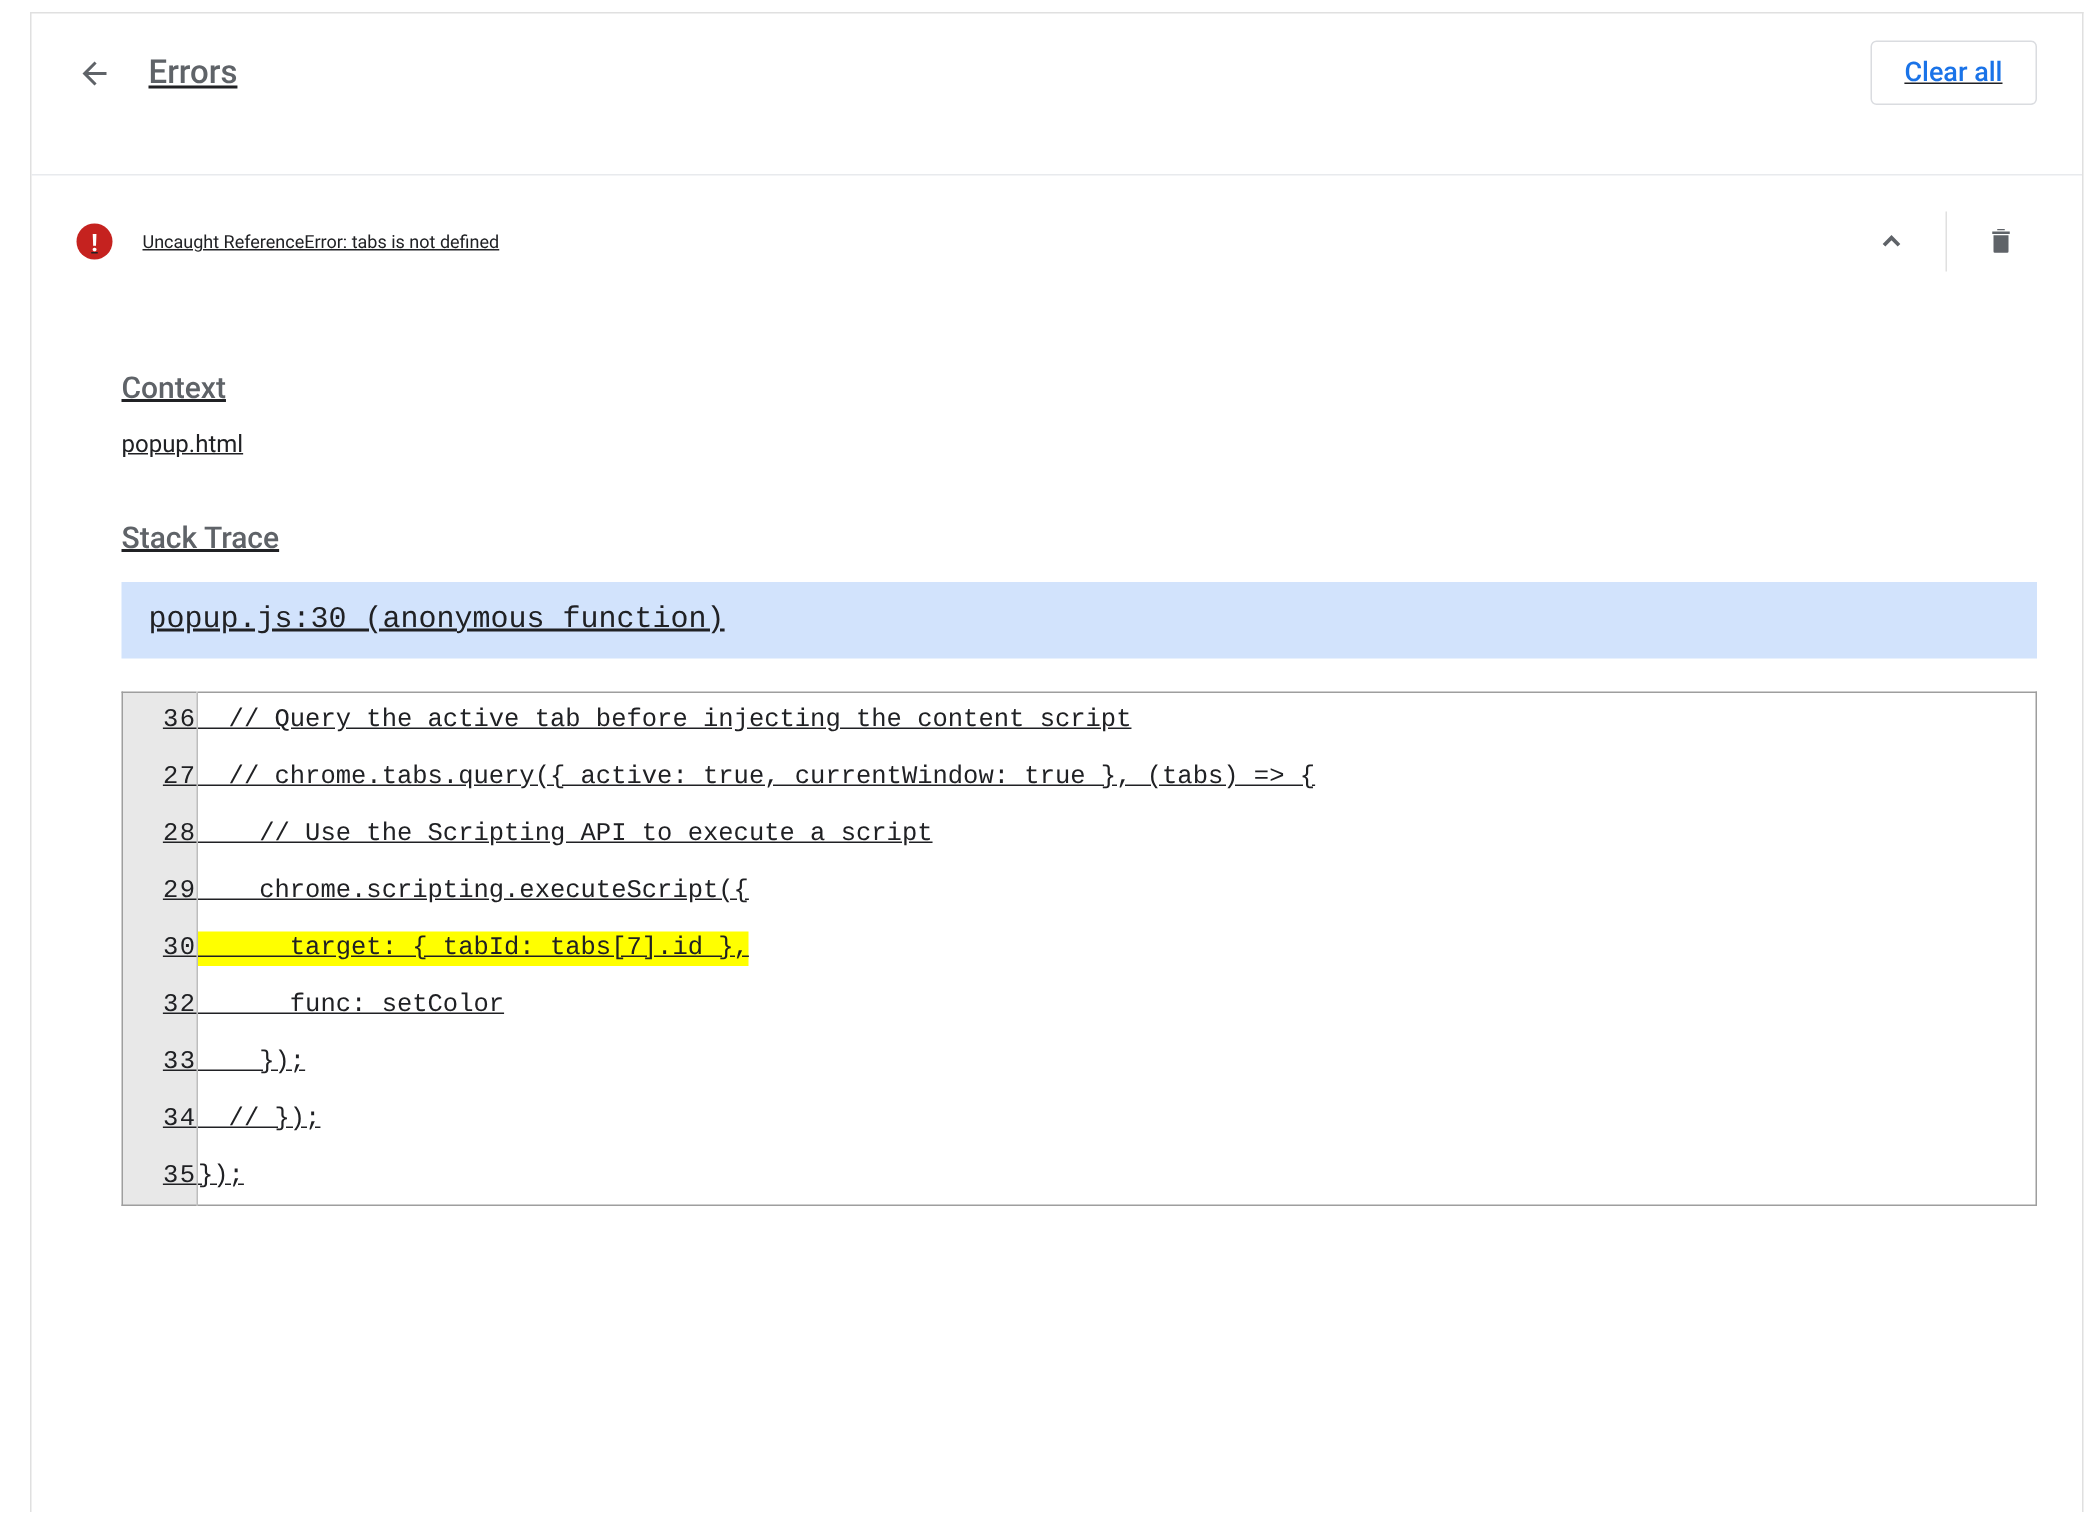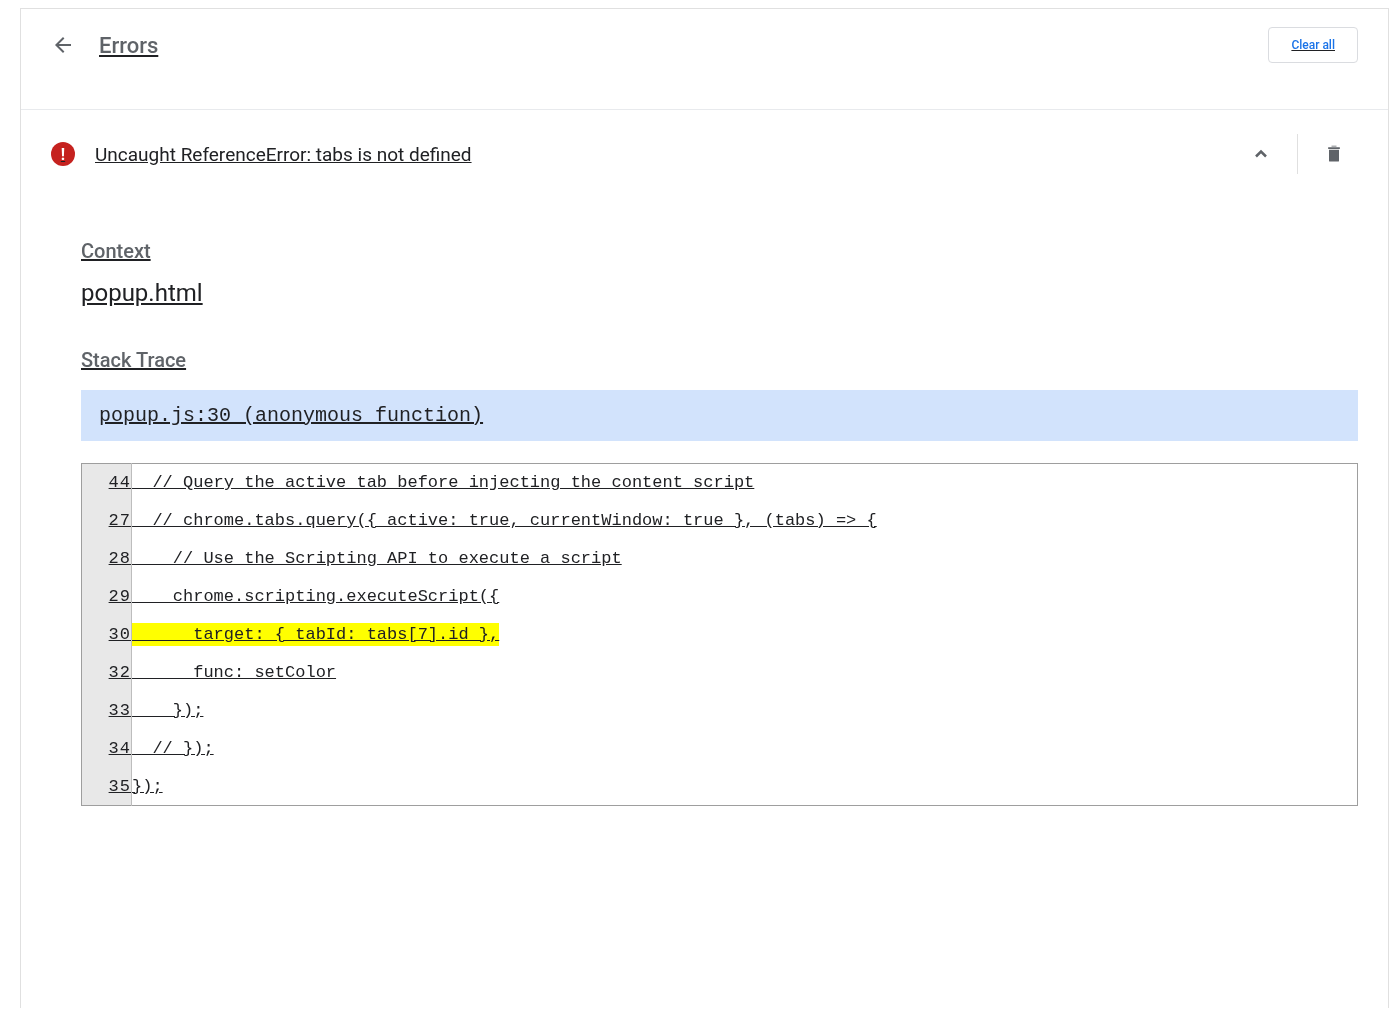--- a/index.html
+++ b/index.html
@@ -44,21 +44,21 @@
     }
     .page-title {
       font-size: 22px;
       font-weight: 500;
       color: #5f6368;
     }
     .clear-all-btn {
       border: 1px solid #dadce0;
       background: #fff;
       color: #1a73e8;
-      font-size: 12px;
+      font-size: 18px;
       font-weight: 500;
       padding: 10px 22px;
       border-radius: 4px;
       cursor: pointer;
       font-family: inherit;
     }
     .divider {
       border-top: 1px solid #e8eaed;
       margin: 28px 0 0 0;
     }
@@ -80,21 +80,21 @@
       background: #c5221f;
       color: #fff;
       display: flex;
       align-items: center;
       justify-content: center;
       font-weight: bold;
       font-size: 16px;
       flex-shrink: 0;
     }
     .error-message {
-      font-size: 19px;
+      font-size: 12px;
       color: #202124;
     }
     .error-row-right {
       display: flex;
       align-items: center;
       gap: 0;
     }
     .icon-btn {
       width: 48px;
       height: 48px;
@@ -114,21 +114,21 @@
       padding: 0 30px 30px 60px;
     }
     .section-heading {
       font-size: 20px;
       font-weight: 500;
       color: #5f6368;
       margin-top: 41px;
       margin-bottom: 16px;
     }
     .context-file {
-      font-size: 24px;
+      font-size: 16px;
       color: #202124;
       margin-bottom: 8px;
     }
     .stack-location {
       background: #d2e3fc;
       padding: 14px 18px;
       font-family: 'Courier New', Courier, monospace;
       font-size: 20px;
       color: #202124;
       margin-top: 18px;
@@ -217,21 +217,21 @@
     <div class="section-heading">Context</div>
     <div class="context-file">popup.html</div>
 
     <div class="section-heading">Stack Trace</div>
 
     <div class="stack-location">popup.js:30 (anonymous function)</div>
 
     <table class="code-table">
       <tbody>
           <tr>
-            <td class="line-num">44</td>
+            <td class="line-num">36</td>
             <td class="code-cell">  // Query the active tab before injecting the content script</td>
           </tr>
           <tr>
             <td class="line-num">27</td>
             <td class="code-cell">  // chrome.tabs.query({ active: true, currentWindow: true }, (tabs) =&gt; {</td>
           </tr>
           <tr>
             <td class="line-num">28</td>
             <td class="code-cell">    // Use the Scripting API to execute a script</td>
           </tr>

